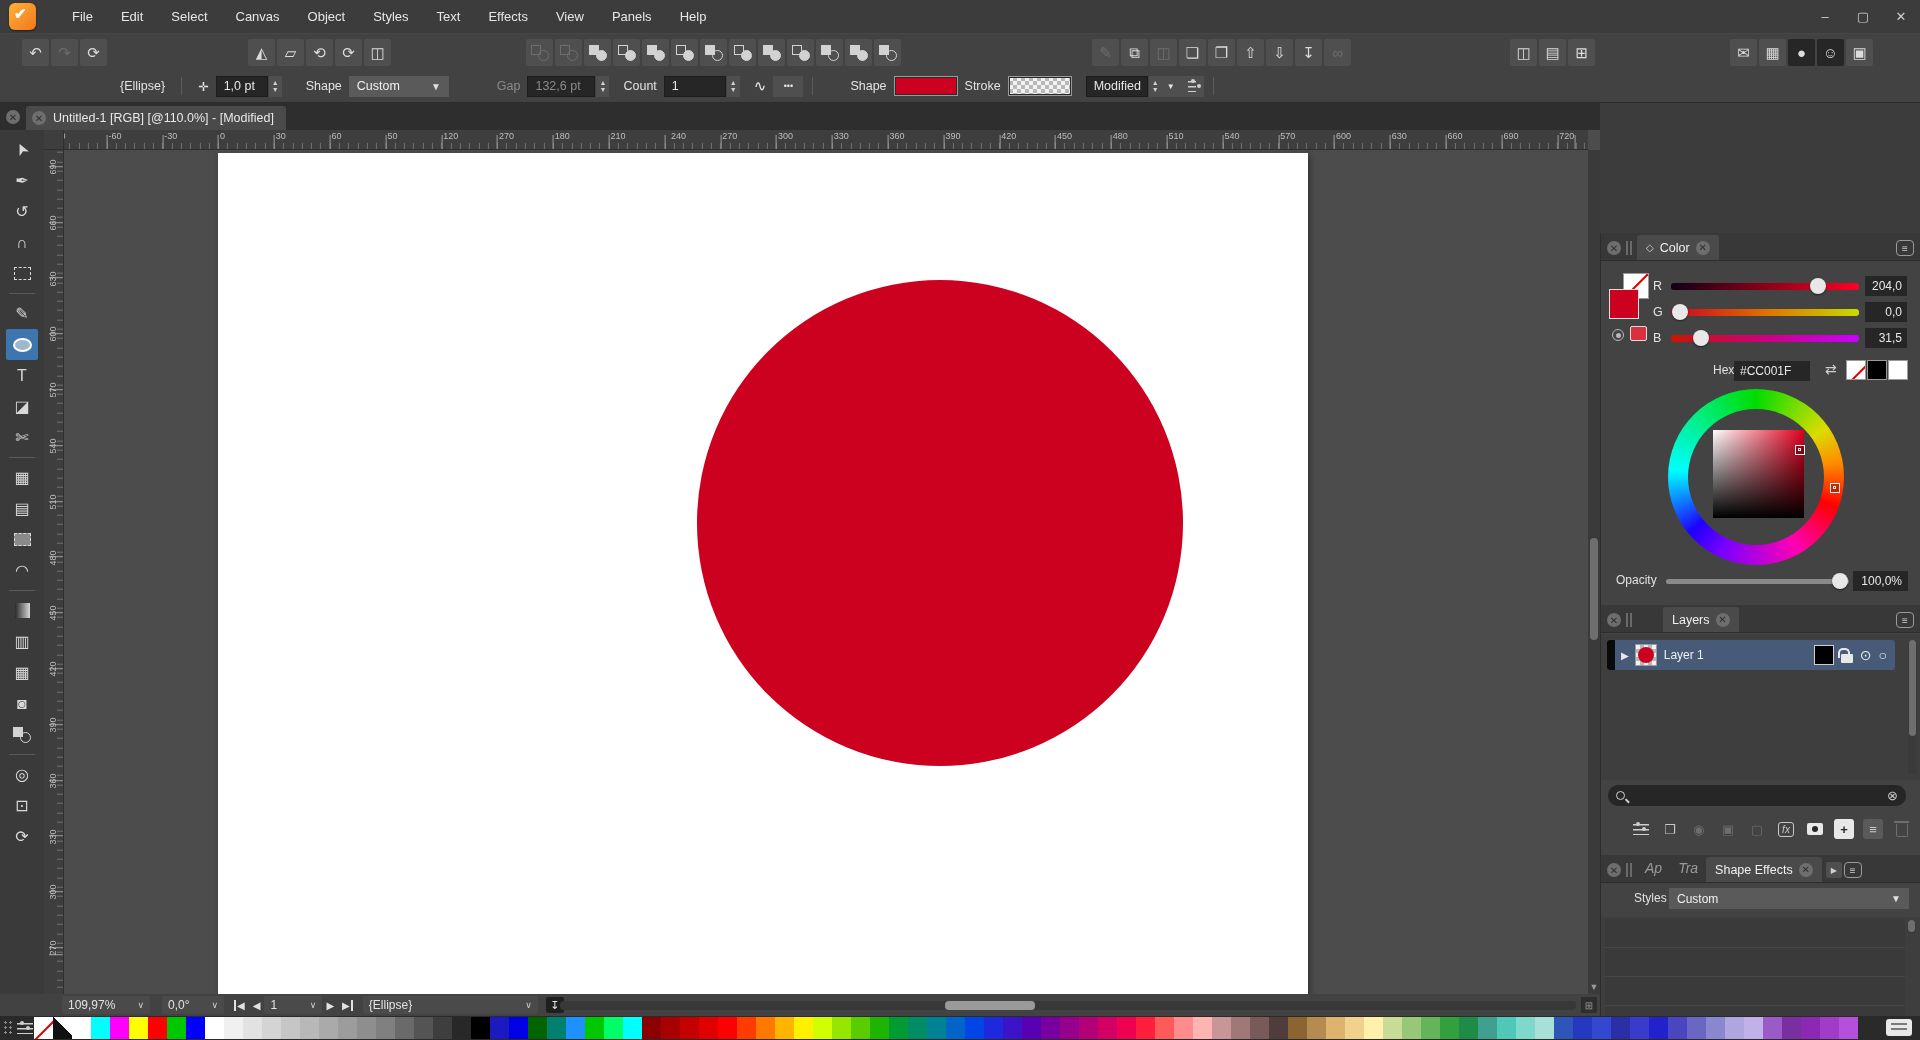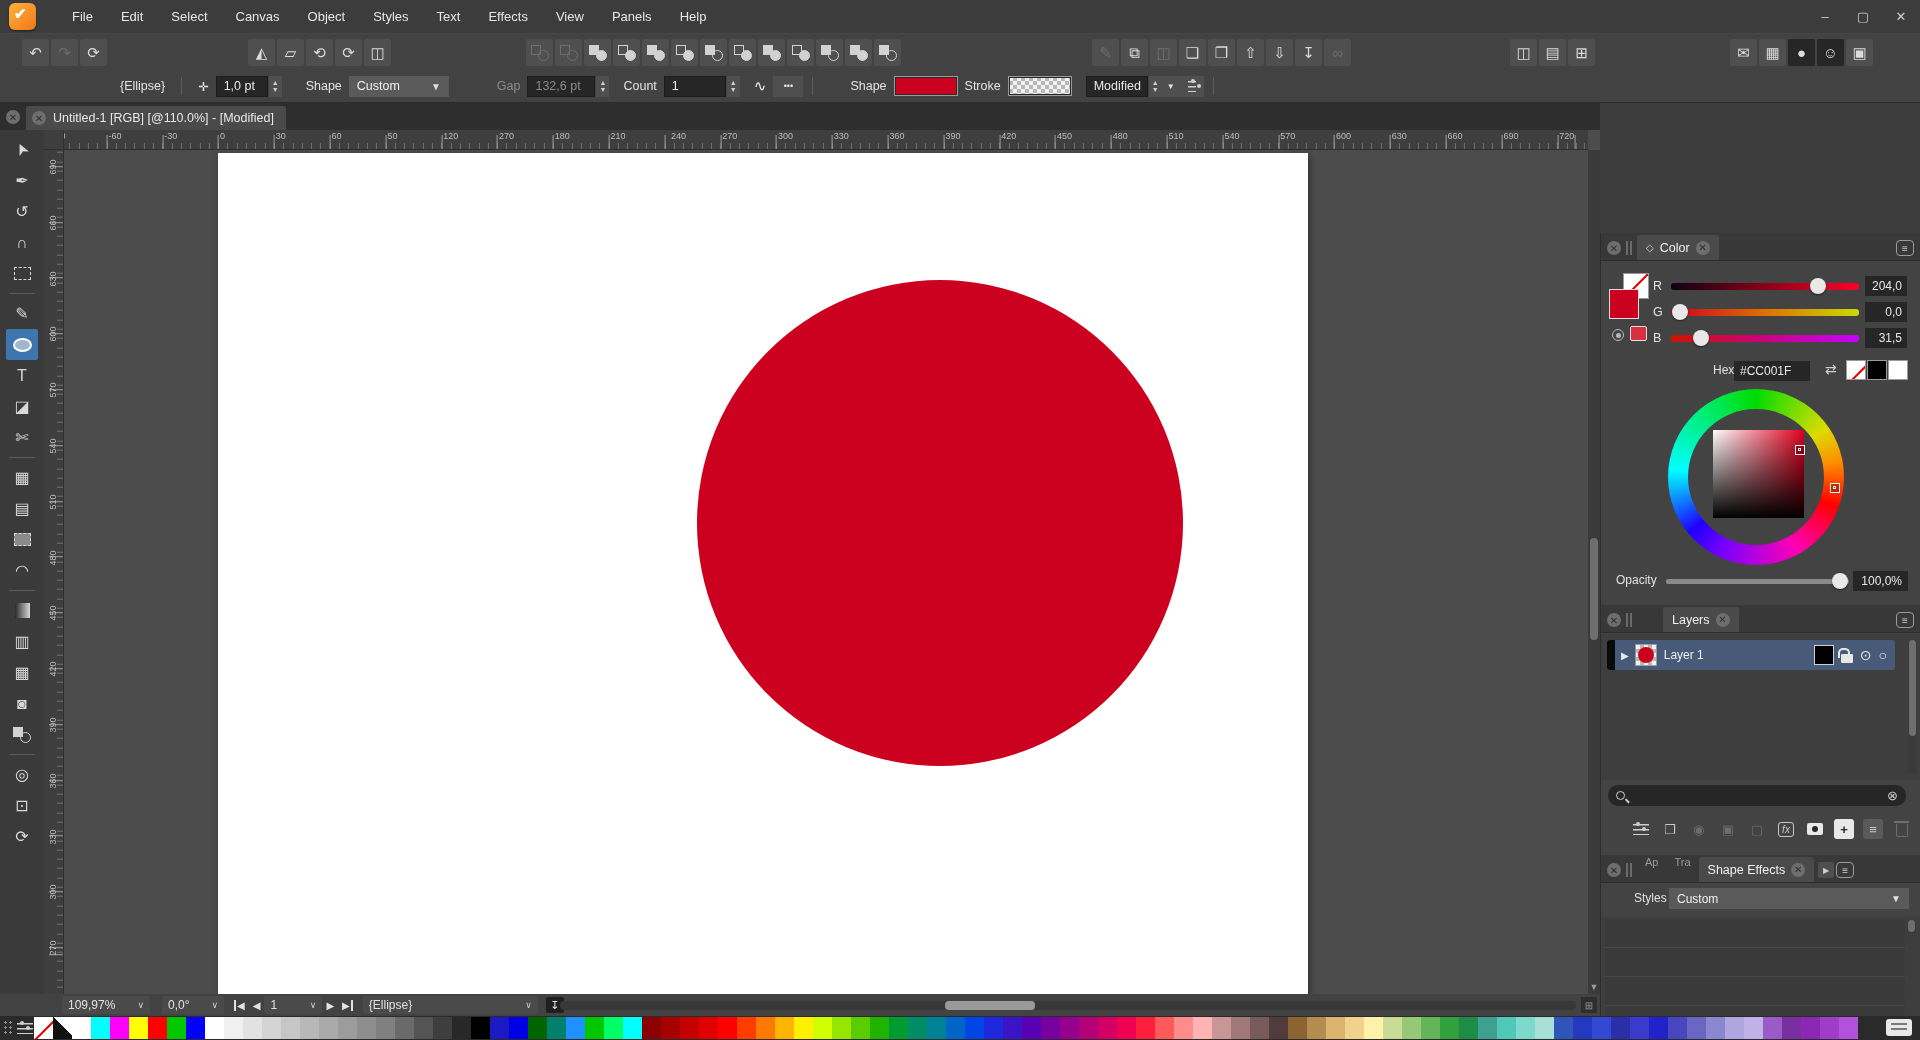--- a/index.html
+++ b/index.html
@@ -103,21 +103,21 @@
   .vscroll .arr { position:absolute; bottom:2px; left:0; width:12px; text-align:center; color:#9A9A9A; font-size:9px; }
 
   
   .rightcol { position:absolute; left:1600px; top:103px; width:320px; height:913px; background:#434343; border-left:1px solid #2C2C2C; }
   .panel-h { position:absolute; left:0; width:320px; height:28px; background:#383838; display:flex; align-items:flex-end; border-bottom:1px solid #2C2C2C; }
   .grip { width:6px; height:14px; margin:0 5px 5px 3px; border-left:2px solid #6A6A6A; border-right:2px solid #6A6A6A; }
   .panel-tab { height:25px; background:#4A4A4A; border-radius:3px 3px 0 0; display:flex; align-items:center; gap:6px; padding:0 9px; color:#F0F0F0; font-size:12.5px; }
   .panel-tab .dia { font-size:10px; color:#CFCFCF; }
   .panel-menu { margin-left:auto; margin-right:7px; margin-bottom:4px; width:18px; height:16px; border:1px solid #9A9A9A; border-radius:4px;
     display:flex; align-items:center; justify-content:center; color:#CFCFCF; font-size:10px; }
-  .dim-tab { color:#9A9A9A; font-size:11px; padding:0 8px; margin-bottom:14px; }
+  .dim-tab { color:#9A9A9A; font-size:14px; padding:0 8px; margin-bottom:6px;font-style:italic; }
   .adv-btn { width:16px; height:16px; background:#4F4F4F; border-radius:2px; color:#CFCFCF; font-size:8px; display:flex; align-items:center; justify-content:center; margin-bottom:4px; }
 
   .ch-row { position:absolute; height:22px; display:flex; align-items:center; }
   .ch-label { width:14px; color:#E2E2E2; font-size:12.5px; }
   .ch-track { position:relative; width:188px; height:7px; border-radius:3px; margin-left:4px; }
   .ch-handle { position:absolute; top:-5px; width:16px; height:16px; border-radius:50%; background:#E8E8E8; box-shadow:0 1px 2px rgba(0,0,0,.5); }
   .ch-val { width:42px; height:20px; background:#262626; margin-left:6px; color:#E8E8E8; display:flex; align-items:center; justify-content:flex-end; padding-right:5px; }
   .minibox { background:#262626; color:#E8E8E8; display:flex; align-items:center; padding:0 6px; height:20px; }
 
   .wheel { position:absolute; border-radius:50%;

